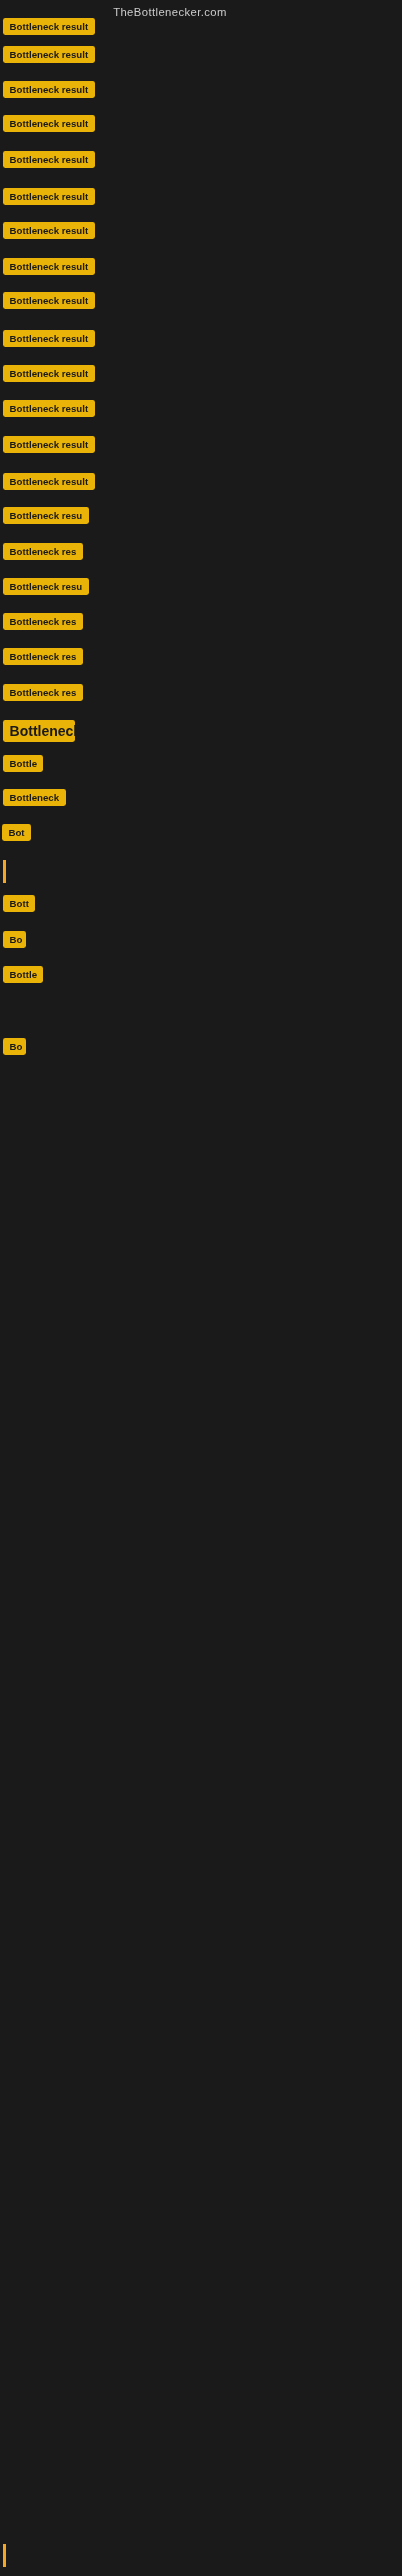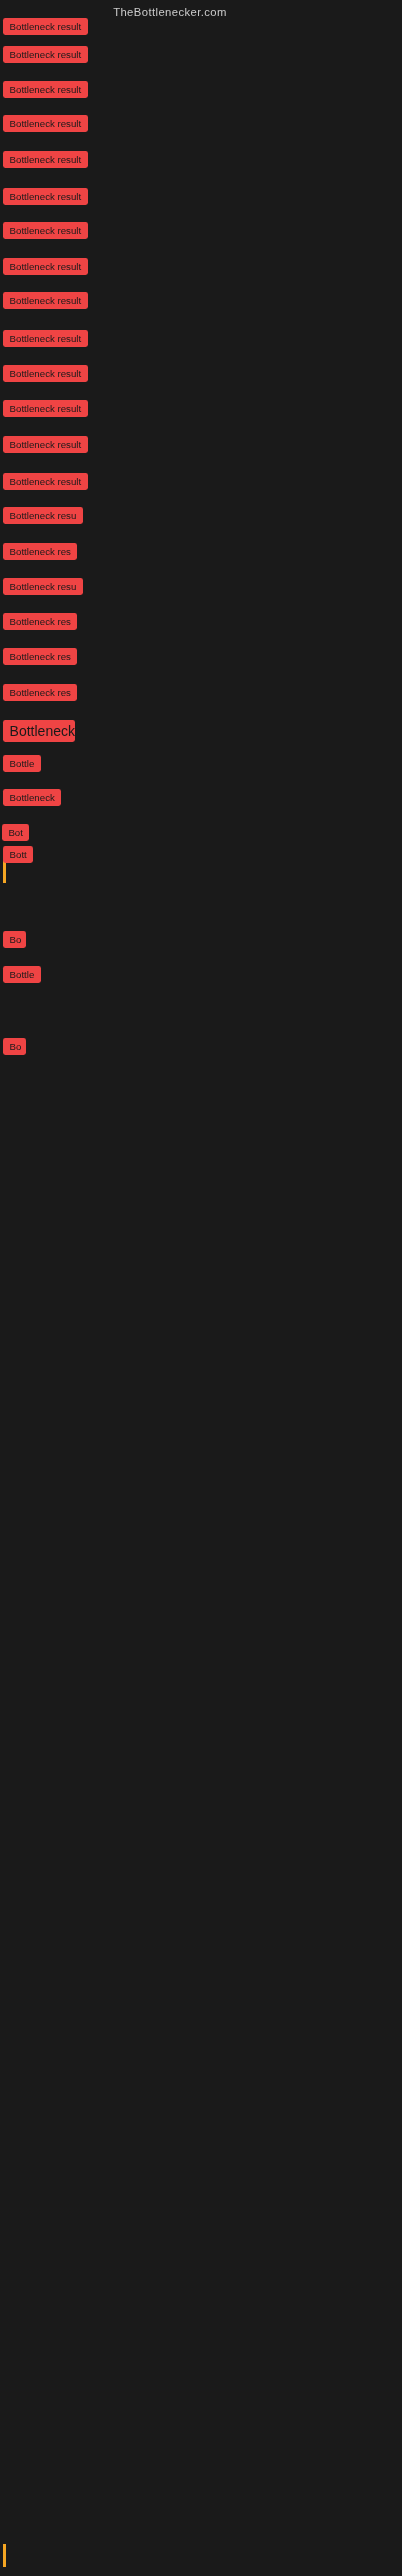--- a/index.html
+++ b/index.html
@@ -16,24 +16,24 @@
     }
     .site-title {
       text-align: center;
       color: #cccccc;
       font-size: 11.3px;
       padding: 6.4px 0;
       letter-spacing: 0.4px;
     }
     .bottleneck-badge {
       display: inline-block;
-      background-color: #ef4444;
+      background-color: #eab308;
       color: #1a1a1a;
       font-size: 9.7px;
-      font-weight: normal;
+      font-weight: bold;
       padding: 3.2px 6.4px;
       border-radius: 2.4px;
       white-space: nowrap;
       overflow: hidden;
     }
   </style>
 </head>
 <body>
 
 <div style="position: absolute; top: 0; left: 0; width: 340px; text-align: center; padding-top: 4px;">
@@ -61,21 +61,21 @@
     <div style="position: absolute; top: 613px; left: 3.2px;"><div class="bottleneck-badge" style="max-width: 90px; font-size: 9.7px;">Bottleneck res</div></div>
     <div style="position: absolute; top: 648px; left: 3.2px;"><div class="bottleneck-badge" style="max-width: 90px; font-size: 9.7px;">Bottleneck res</div></div>
     <div style="position: absolute; top: 684px; left: 3.2px;"><div class="bottleneck-badge" style="max-width: 87px; font-size: 9.7px;">Bottleneck res</div></div>
     <div style="position: absolute; top: 720px; left: 3.2px;"><div class="bottleneck-badge" style="max-width: 72px; font-size: 14px;">Bottleneck</div></div>
     <div style="position: absolute; top: 755px; left: 3.2px;"><div class="bottleneck-badge" style="max-width: 48px; font-size: 9.7px;">Bottle</div></div>
     <div style="position: absolute; top: 789px; left: 3.2px;"><div class="bottleneck-badge" style="max-width: 63px; font-size: 9.7px;">Bottleneck</div></div>
     <div style="position: absolute; top: 824px; left: 2px;"><div class="bottleneck-badge" style="max-width: 32px; font-size: 9.7px;">Bot</div></div>
     <div style="position: absolute; top: 860px; left: 3.2px;">
       <div style="width: 2.4px; height: 22.5px; background-color: rgb(245, 166, 35);"></div>
     </div>
-    <div style="position: absolute; top: 846px; left: 3.2px;"><div class="bottleneck-badge" style="max-width: 35px; font-size: 9.7px;">Bott</div></div>
+    <div style="position: absolute; top: 895px; left: 3.2px;"><div class="bottleneck-badge" style="max-width: 35px; font-size: 9.7px;">Bott</div></div>
     <div style="position: absolute; top: 931px; left: 3.2px;"><div class="bottleneck-badge" style="max-width: 22.5px; font-size: 9.7px;">Bo</div></div>
     <div style="position: absolute; top: 966px; left: 3.2px;"><div class="bottleneck-badge" style="max-width: 48px; font-size: 9.7px;">Bottle</div></div>
     <div style="position: absolute; top: 1001px; left: 3.2px; height: 24px;"></div>
     <div style="position: absolute; top: 1038px; left: 3.2px;"><div class="bottleneck-badge" style="max-width: 22.5px; font-size: 9.7px;">Bo</div></div>
     <div style="position: absolute; top: 2544px; left: 3.2px;">
       <div style="width: 2.4px; height: 22.5px; background-color: rgb(245, 166, 35);"></div>
     </div>
   </div>
 
 

